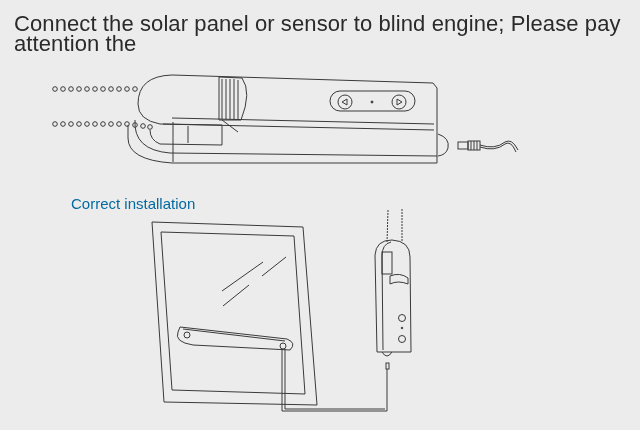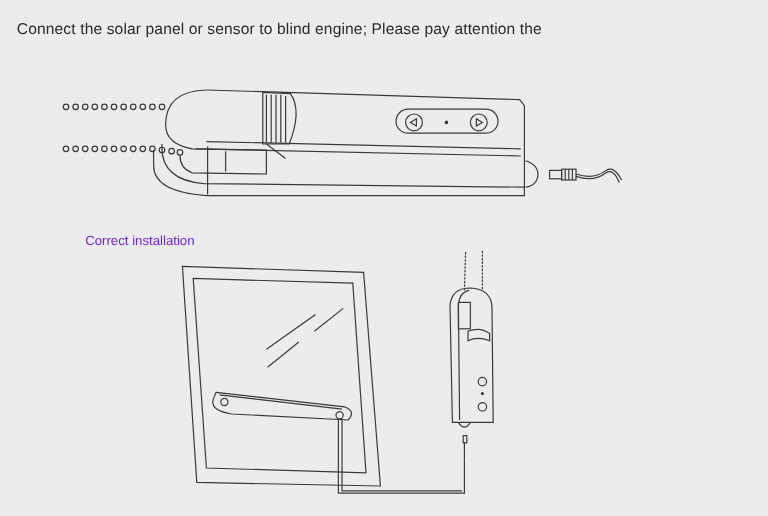--- a/index.html
+++ b/index.html
@@ -1,19 +1,19 @@
 <!DOCTYPE html>
 <html><head>
 <meta charset="utf-8">
 <style>
   html, body { margin:0; padding:0; }
   body { width:640px; height:430px; background:#ececec; position:relative; overflow:hidden;
          font-family:"Liberation Sans", sans-serif; color:#2a2a2a; }
-  .instr { position:absolute; left:14px; top:14px; width:610px; font-size:13px; line-height:20px; letter-spacing:0.1px; }
-  .caption { position:absolute; left:71px; top:195px; font-size:11px; color:#6d28d9; }
+  .instr { position:absolute; left:14px; top:14px; width:610px; font-size:22px; line-height:20px; letter-spacing:0.1px; }
+  .caption { position:absolute; left:71px; top:195px; font-size:15px; color:#0369a1; }
   svg { position:absolute; left:0; top:0; }
 </style>
 </head>
 <body>
 
 <div class="instr">
   <div>Connect the solar panel or sensor to blind engine; Please pay attention the</div>
 </div>
 
 <svg width="640" height="430" viewBox="0 0 640 430" fill="none" stroke="#3a3a3a" stroke-width="1">

